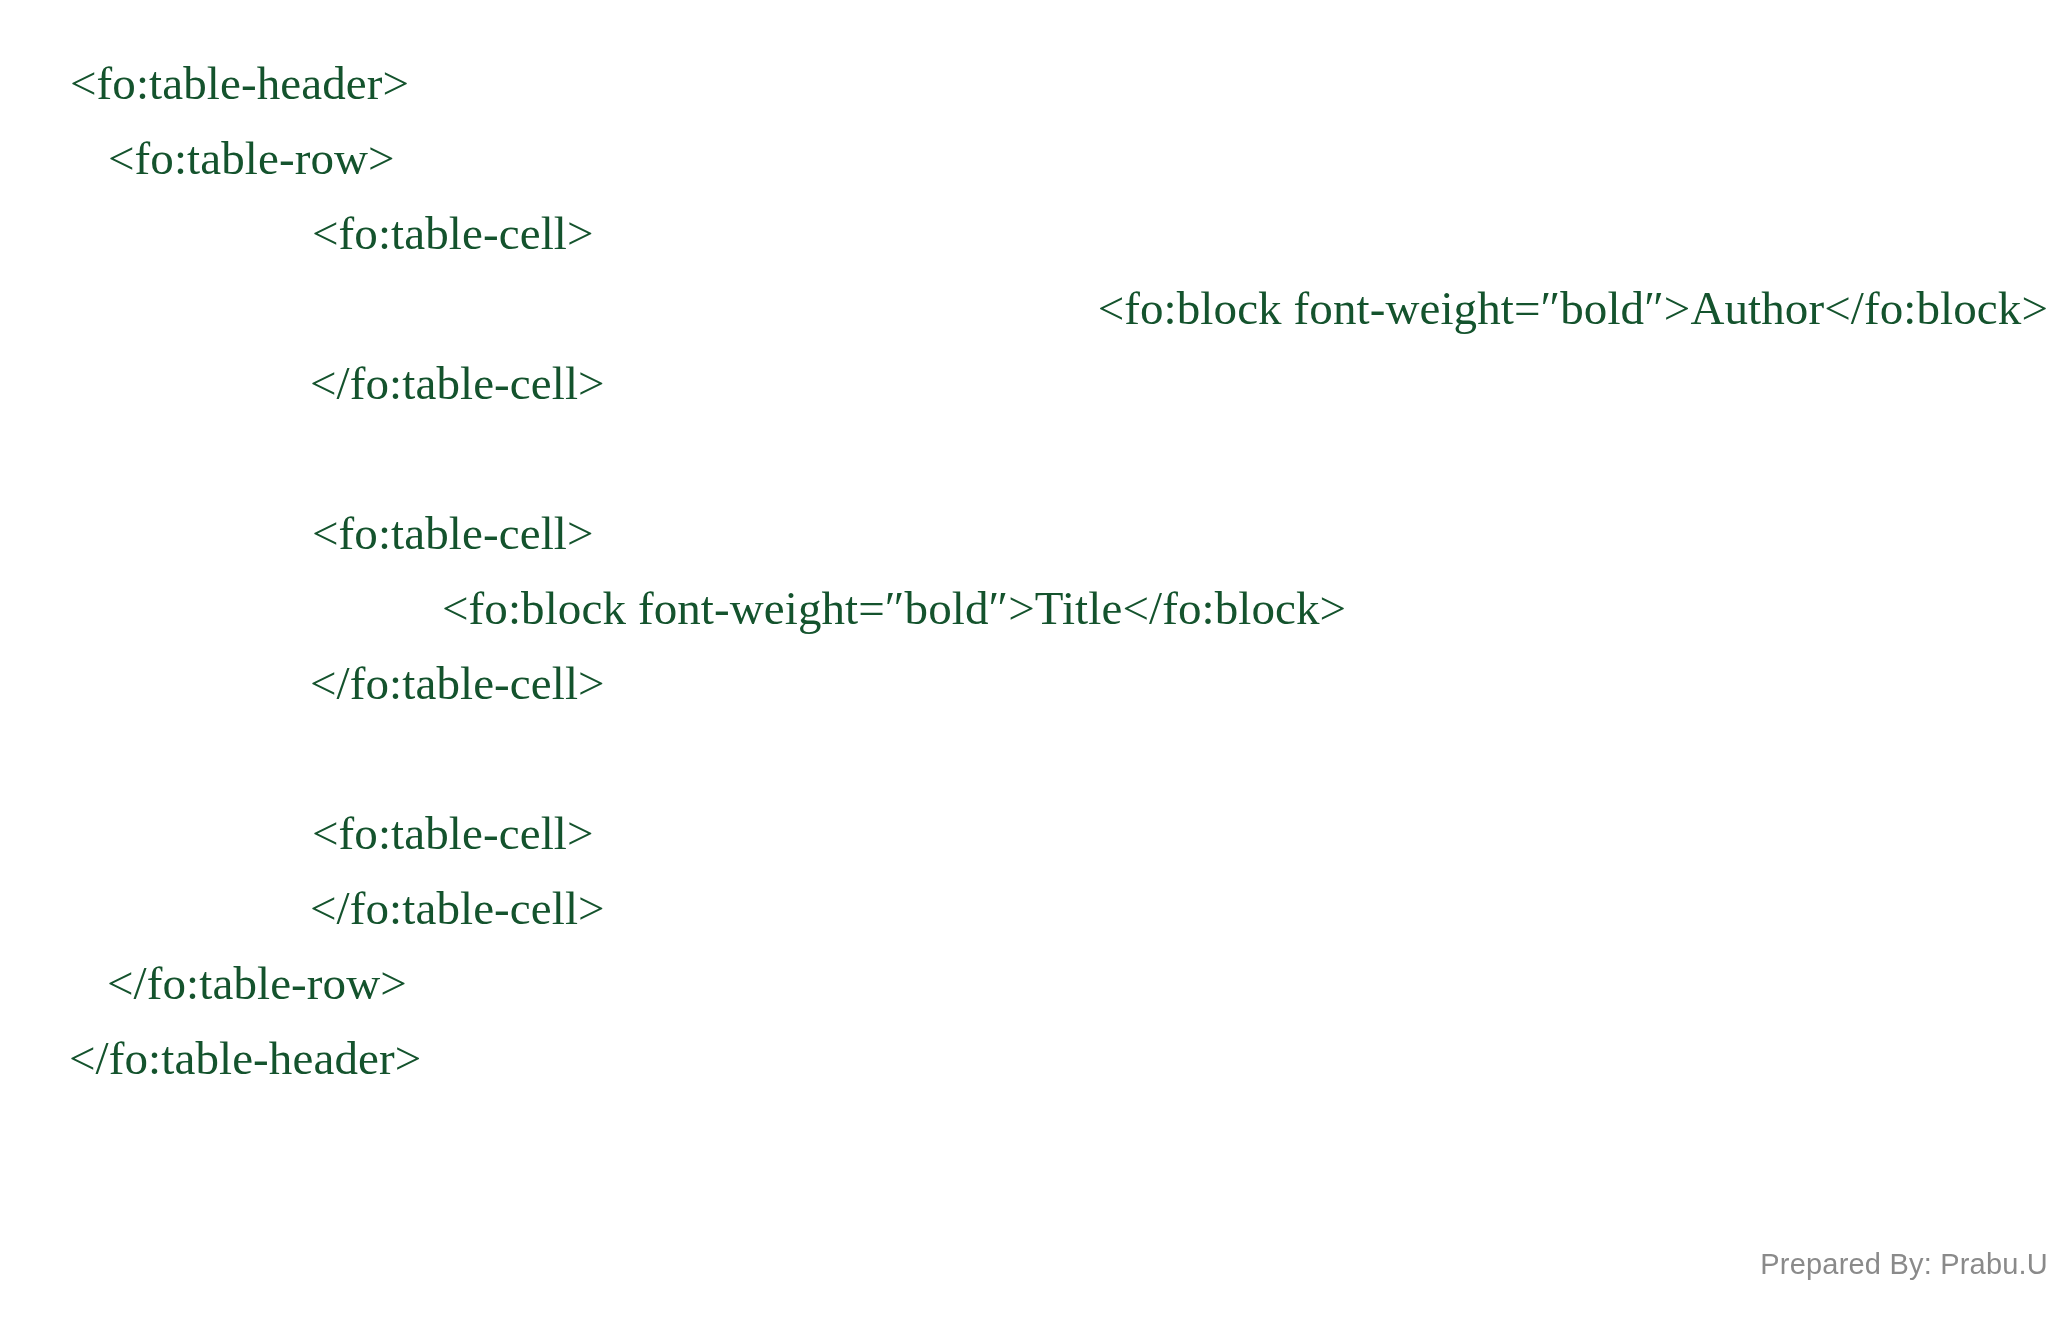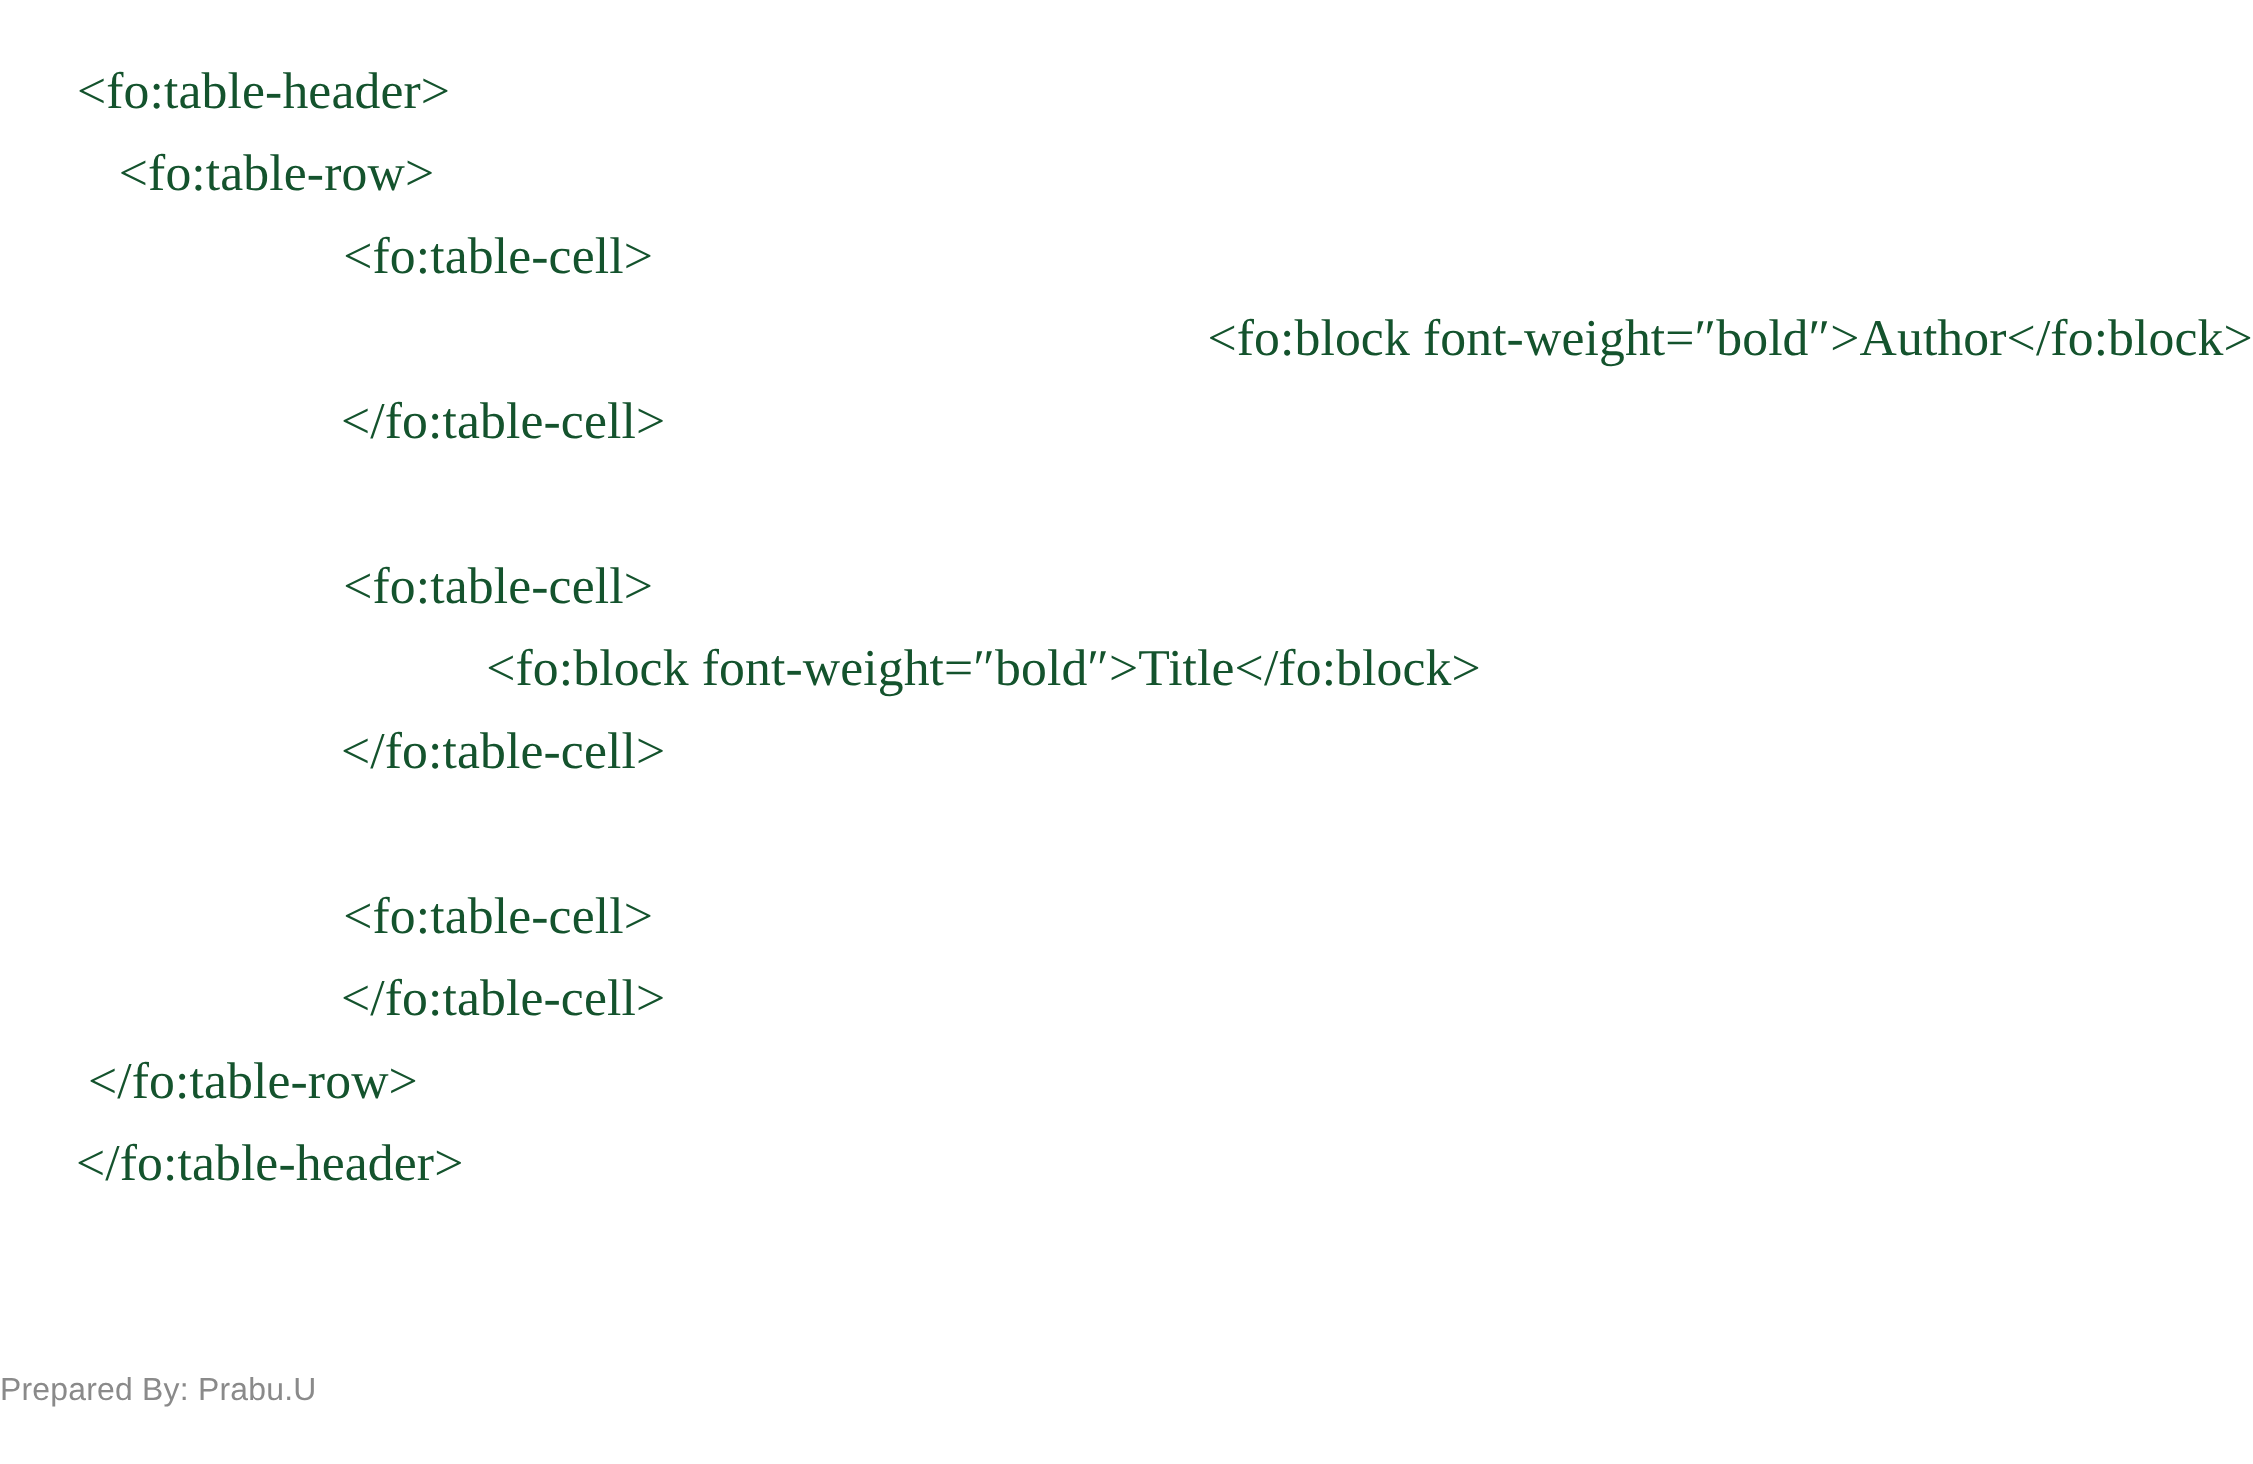--- a/index.html
+++ b/index.html
@@ -35,21 +35,21 @@
     font-family: "Liberation Serif", "DejaVu Serif", serif;
   }
   .code-line.blank {
     height: 75px;
   }
   .footer {
     position: absolute;
     left: 0;
     top: 1248px;
     width: 2048px;
-    text-align: left;
+    text-align: right;
   }
   .footer-text {
     display: inline-block;
     font-family: "Liberation Sans", "DejaVu Sans", sans-serif;
     font-size: 29px;
     color: #8a8a8a;
     letter-spacing: 0.2px;
     white-space: pre;
   }
 </style>
@@ -64,21 +64,21 @@
       <span class="code-line" style="padding-left: 312px;">&lt;fo:table-cell&gt;</span>
       <span class="code-line" style="padding-left: 428px; text-align: right;">&lt;fo:block font-weight=″bold″&gt;Author&lt;/fo:block&gt;</span>
       <span class="code-line" style="padding-left: 310px;">&lt;/fo:table-cell&gt;</span>
       <span class="code-line blank" style="padding-left: 0px;"></span>
       <span class="code-line" style="padding-left: 312px;">&lt;fo:table-cell&gt;</span>
       <span class="code-line" style="padding-left: 416px; margin-left: 26px;">&lt;fo:block font-weight=″bold″&gt;Title&lt;/fo:block&gt;</span>
       <span class="code-line" style="padding-left: 310px;">&lt;/fo:table-cell&gt;</span>
       <span class="code-line blank" style="padding-left: 0px;"></span>
       <span class="code-line" style="padding-left: 312px;">&lt;fo:table-cell&gt;</span>
       <span class="code-line" style="padding-left: 310px;">&lt;/fo:table-cell&gt;</span>
-      <span class="code-line" style="padding-left: 80px;">&lt;/fo:table-row&gt;</span>
+      <span class="code-line" style="padding-left: 107px;">&lt;/fo:table-row&gt;</span>
       <span class="code-line" style="padding-left: 69px;">&lt;/fo:table-header&gt;</span>
     </div>
 
   <div class="footer">
     <span class="footer-text" style="color: rgb(138, 138, 138);">Prepared By: Prabu.U</span>
   </div>
 
 </div>
 
 </body></html>

